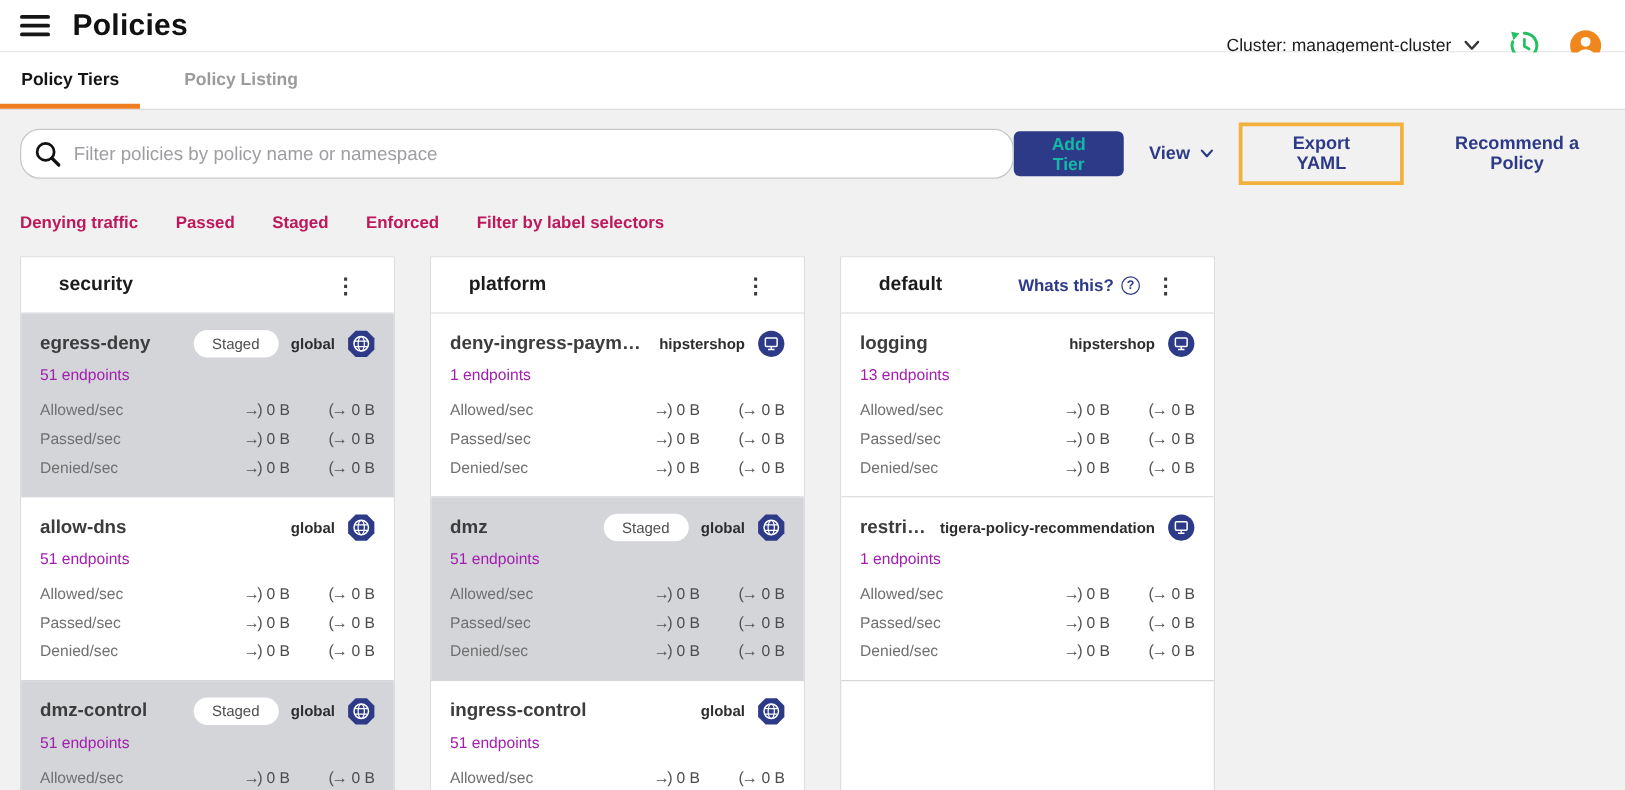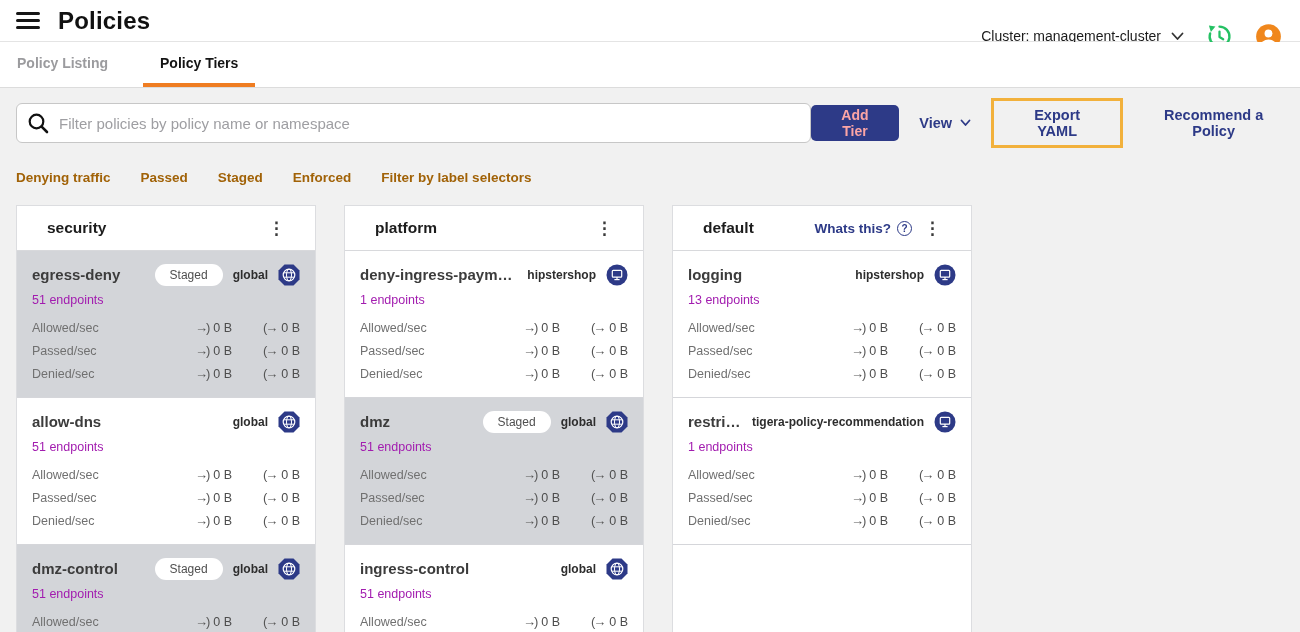--- a/index.html
+++ b/index.html
@@ -23,36 +23,36 @@
           display:flex; align-items:stretch; gap:18px; flex:0 0 auto; }
   .tab { display:flex; align-items:center; padding:0 17px; font-size:14px; font-weight:700;
          color:#9b9b9e; cursor:pointer; border-bottom:4px solid transparent; }
   .tab.active { color:#141414; border-bottom-color:#ef7d22; }
 
   
   main { flex:1 1 auto; padding:10px 16px 0 16px; }
   .toolbar { display:flex; align-items:center; }
   .search { position:relative; width:812px; }
   .search svg { position:absolute; left:11px; top:9px; }
-  .search input { width:100%; height:40px; border:1px solid #c7c7c7; border-radius:6px;
+  .search input { width:100%; height:40px; border:1px solid #c7c7c7; border-radius:16px;
                   background:#fff; padding:0 12px 0 42px; font-size:15px; color:#333;
                   font-family:"Liberation Sans", sans-serif; outline:none; }
   .search input::placeholder { color:#9e9ea2; }
   .actions { margin-left:auto; display:flex; align-items:center; gap:20px; }
-  .btn-primary { background:#2d3a87; color:#fca5a5; border:none; border-radius:5px;
+  .btn-primary { background:#2d3a87; color:#14b8a6; border:none; border-radius:5px;
                  height:36px; padding:0 17px; font-size:14px; font-weight:600;
                  font-family:"Liberation Sans", sans-serif; cursor:pointer; }
   .view-dd { display:flex; align-items:center; gap:8px; color:#2d3a87; font-size:14.5px;
              font-weight:600; cursor:pointer; }
   .export-hl { border:3px solid #f2b13c; padding:6px 20px; display:flex; align-items:center;justify-content:flex-end; }
   .link-btn { background:none; border:none; color:#2d3a87; font-size:14.5px; font-weight:600;
               font-family:"Liberation Sans", sans-serif; cursor:pointer; padding:0; }
 
   .quick-filters { margin-top:22px; display:flex; gap:30px; }
-  .quick-filters a { color:#a16207; font-size:13.5px; font-weight:600; text-decoration:none; cursor:pointer; }
+  .quick-filters a { color:#be185d; font-size:13.5px; font-weight:600; text-decoration:none; cursor:pointer; }
 
   
   .tiers { margin-top:20px; display:flex; gap:28px; align-items:flex-start; }
   .tier { width:300px; background:#fff; border:1px solid #dcdde0; min-height:442px; }
   .tier-head { height:45px; display:flex; align-items:center; padding:0 30px;
                border-bottom:1px solid #d8d9dc; background:#fff; }
   .tname { font-size:15.5px; font-weight:800; color:#1c1c1c; }
   .tier-head .right { margin-left:auto; display:flex; align-items:center; gap:12px; }
   .kebab { font-size:17px; font-weight:700; color:#3a3a3a; cursor:pointer; line-height:1; }
   .whats { display:flex; align-items:center; gap:6px; color:#2d3a87; font-size:13.5px;
@@ -115,25 +115,25 @@
           <g clip-path="url(#avclip)">
             <circle cx="12" cy="9.3" r="3.5" fill="#fff"></circle>
             <path d="M4.8 21 a7.2 6.4 0 0 1 14.4 0 Z" fill="#fff"></path>
           </g>
         </svg>
       </span>
     </div>
   </header>
 
   <nav class="tabs">
+    <div class="tab active">
+      <span>Policy Tiers</span>
+    </div>
     <div class="tab">
       <span>Policy Listing</span>
-    </div>
-    <div class="tab active">
-      <span>Policy Tiers</span>
     </div>
   </nav>
 
   <main>
 
     <div class="toolbar">
       <div class="search">
         <svg width="22" height="22" viewBox="0 0 22 22">
           <circle cx="9.5" cy="9.5" r="6.8" fill="none" stroke="#111" stroke-width="2.2"></circle>
           <line x1="14.6" y1="14.6" x2="20" y2="20" stroke="#111" stroke-width="2.6" stroke-linecap="round"></line>

